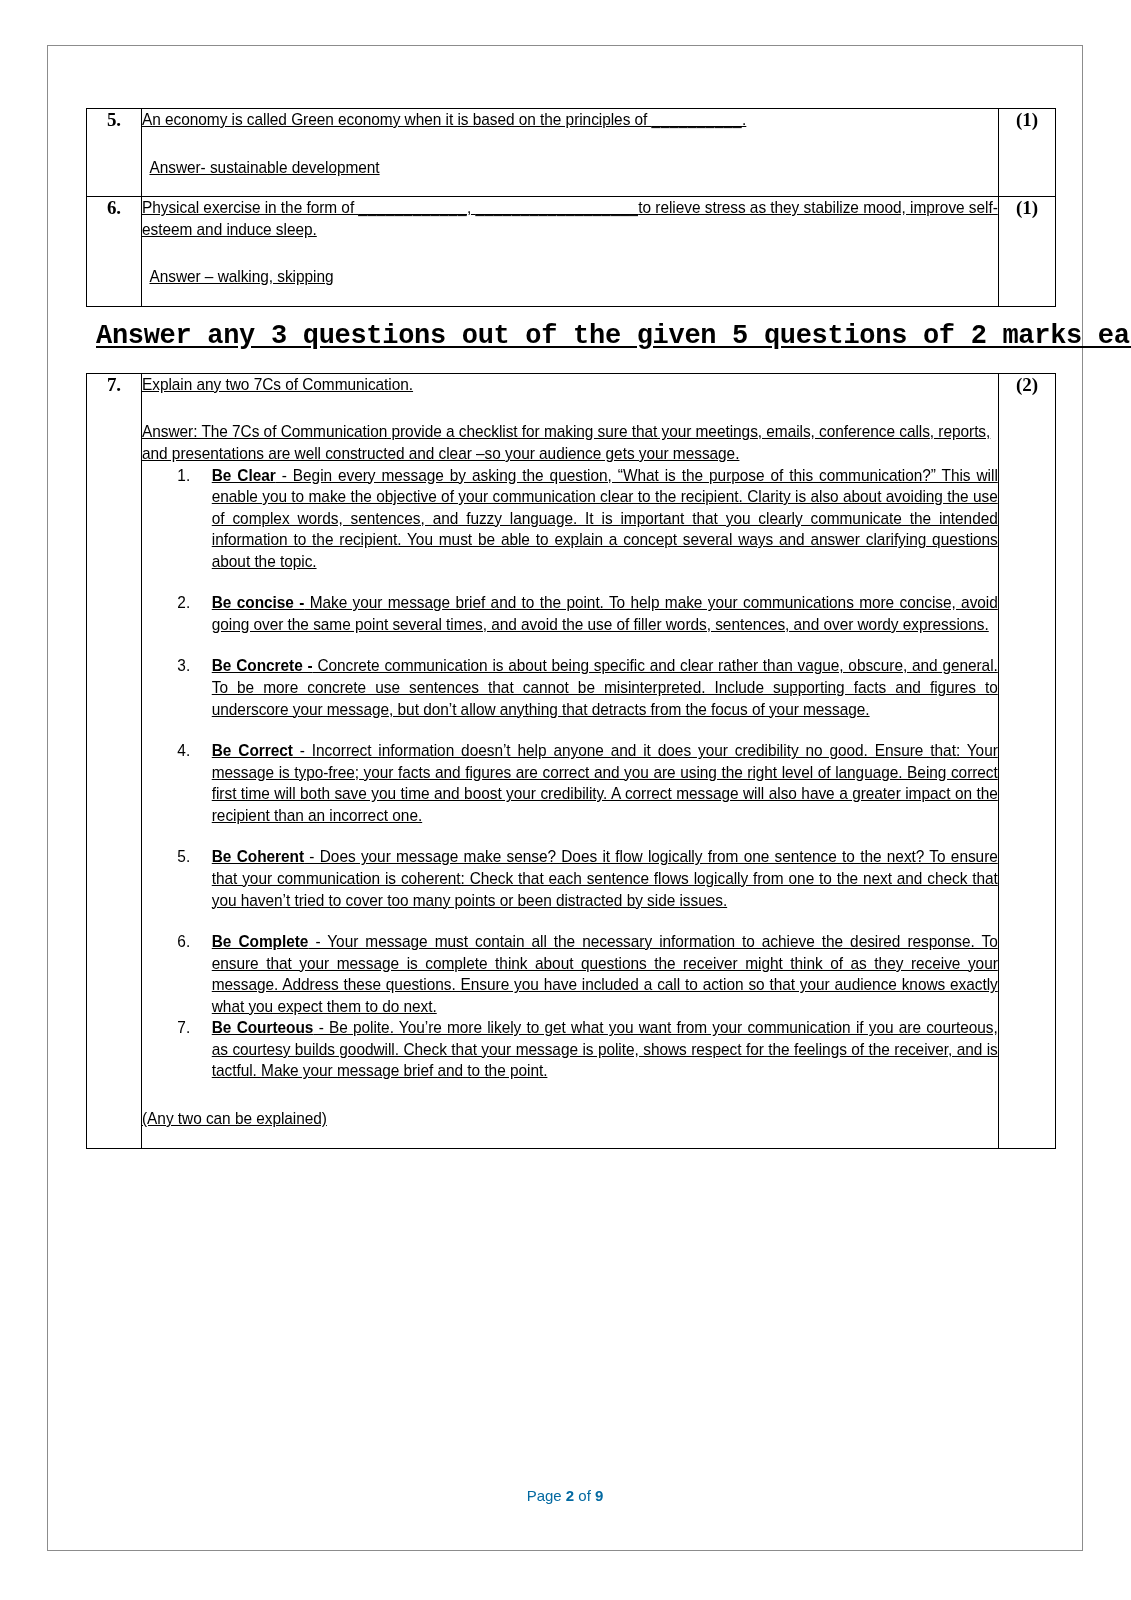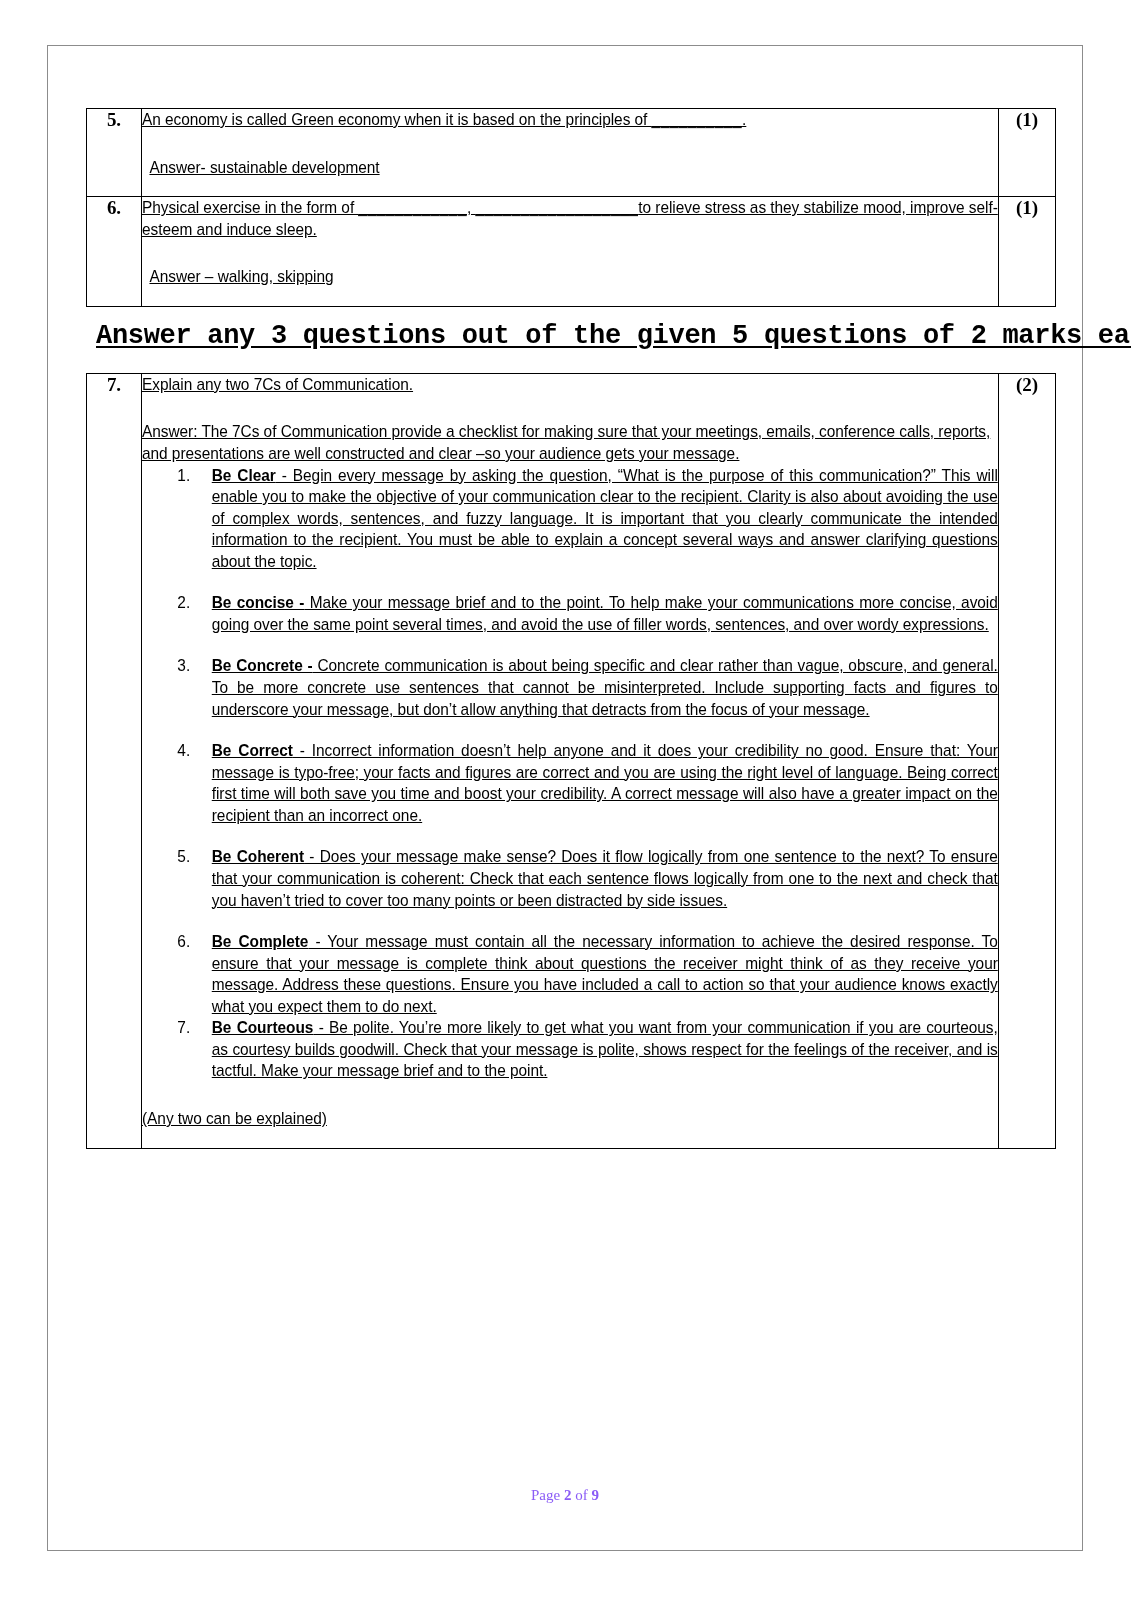--- a/index.html
+++ b/index.html
@@ -130,23 +130,23 @@
   ol.cs-list > li b { font-weight: bold; }
   .intro-para { margin: 0 0 0 0; }
 
   
   #footer {
     position: absolute;
     left: 0;
     top: 1441px;
     width: 100%;
     text-align: center;
-    font-family: Liberation Serif, serif;
+    font-family: Liberation Sans, sans-serif;
     font-size: 15px;
-    color: #8b5cf6;
+    color: #0369a1;
   }
   #footer b { font-weight: bold; }
 </style>
 </head>
 <body>
 
 <div id="page-sheet">
 
   <div id="content">
 

